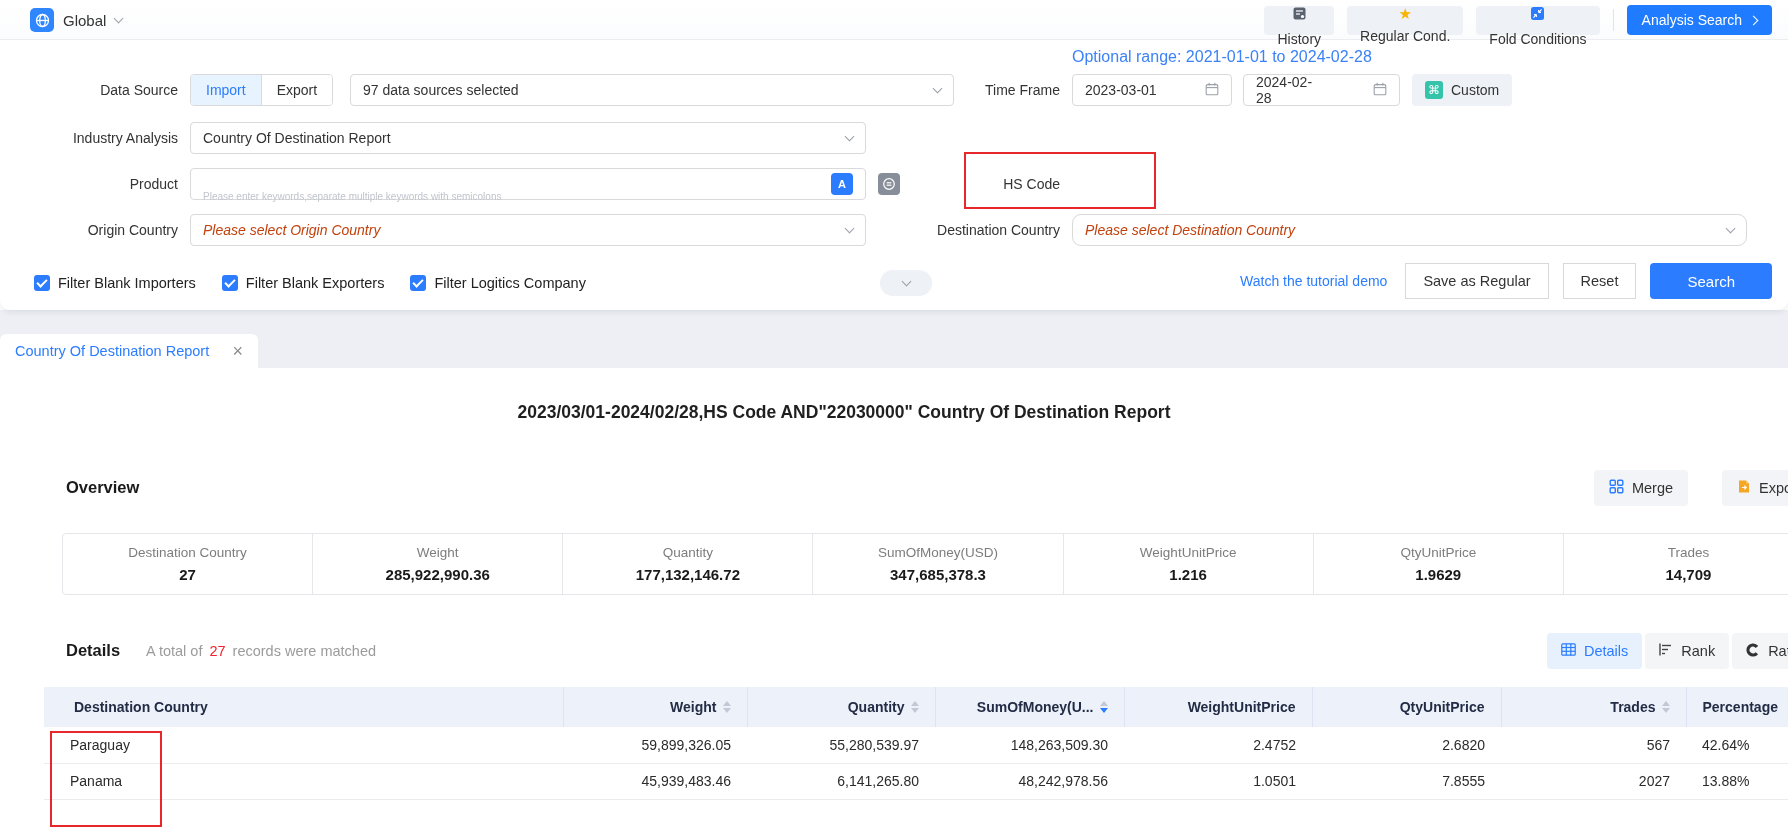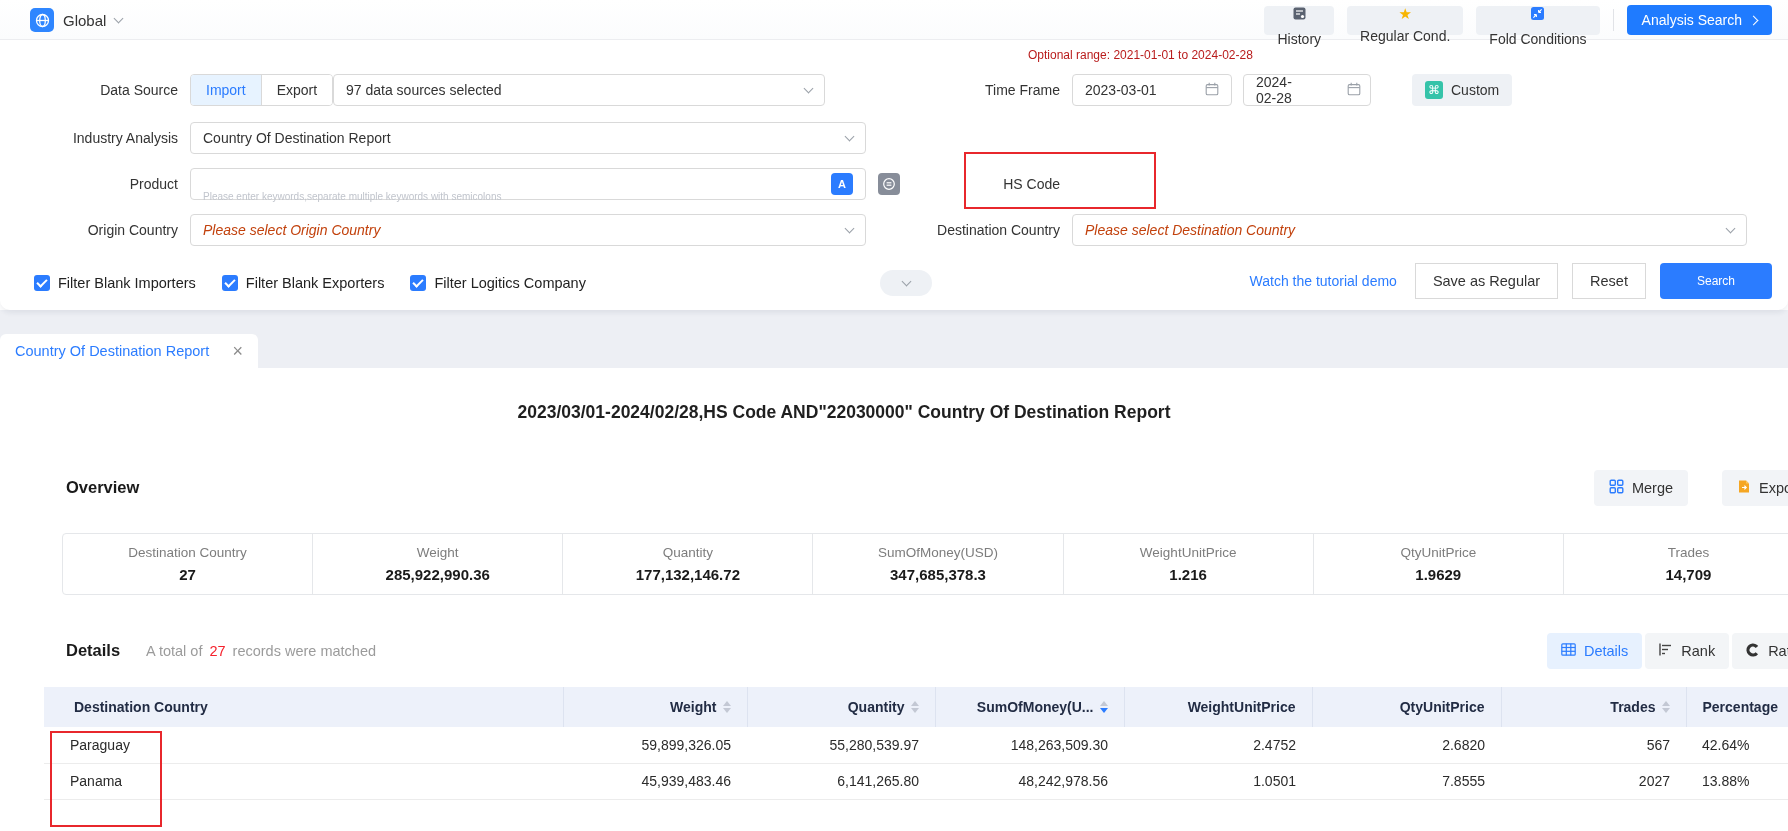--- a/index.html
+++ b/index.html
@@ -33,21 +33,21 @@
   .fld .grow { flex:1; }
   .ph { color:#c2410c;font-style:italic; }
   input.raw { border:none; outline:none; flex:1; font-size:10px; font-family:inherit; color:#8b5cf6; background:transparent;margin-top:24px; }
   input.raw::placeholder { color:#c0c4cc; }
 
   .seg { position:absolute; left:190px; top:34px; height:32px; display:flex; border:1px solid #d9d9d9; border-radius:4px; overflow:hidden; }
   .seg-item { padding:0 15px; line-height:30px; font-size:14px; background:#fff; color:#333; cursor:pointer; }
   .seg-item.active { background:#e7f3ff; color:#2b7cff; }
   .seg-item + .seg-item { border-left:1px solid #d9d9d9; }
 
-  .optional-range { position:absolute; left:1028px; top:8px; font-size:12px; color:#b91c1c; }
+  .optional-range { position:absolute; left:1072px; top:8px; font-size:16px; color:#3b82f6; }
 
   .cal { flex:none; margin-left:8px; }
   .chip-icon { width:22px; height:22px; border-radius:4px; display:flex; align-items:center; justify-content:center; flex:none; }
   .translate-chip { background:#2b7cff; color:#fff; font-size:11px; font-weight:bold; margin-left:8px; cursor:pointer; }
   .match-chip { position:absolute; left:878px; top:133px; background:#878d99; cursor:pointer; }
 
   .custom-btn { position:absolute; left:1412px; top:34px; height:32px; padding:0 13px; background:#eef1f5;
     border:none; border-radius:4px; display:flex; align-items:center; gap:8px; font-size:14px; color:#333; font-family:inherit; cursor:pointer; }
   .custom-chip { width:18px; height:18px; background:#35c3a9; color:#fff; border-radius:3px; font-size:12px;
     display:flex; align-items:center; justify-content:center; }
@@ -63,21 +63,21 @@
   .cb-label { font-size:14.5px; color:#222; }
 
   .collapse-pill { position:absolute; left:880px; top:230px; width:52px; height:26px; background:#eef1f5;
     border:none; border-radius:13px; display:flex; align-items:center; justify-content:center; cursor:pointer; }
 
   .form-actions { position:absolute; right:16px; top:222px; height:38px; display:flex; align-items:center; gap:14px; }
   .link { font-size:14px; color:#2b7cff; cursor:pointer; margin-right:4px; }
   .btn-outline { height:36px; padding:0 17px; background:#fff; border:1px solid #d9d9d9; border-radius:0;
     font-size:14.5px; color:#333; font-family:inherit; cursor:pointer; }
   .btn-primary { height:36px; padding:0 37px; background:#2b7cff; border:none; border-radius:4px;
-    font-size:12px; color:#fff; font-family:inherit; cursor:pointer; }
+    font-size:15px; color:#fff; font-family:inherit; cursor:pointer; }
 
   
   .tabstrip { position:absolute; top:310px; left:0; width:1788px; height:58px; background:#edeff4; }
   .tab { position:absolute; left:0; bottom:0; width:258px; height:34px; background:#fff; border-radius:6px 6px 0 0;
     display:flex; align-items:center; padding:0 15px; gap:14px; cursor:pointer; }
   .tab-title { font-size:14.5px; color:#2b7cff; flex:1; }
   .tab-x { font-size:18px; color:#8c8c8c; line-height:1; cursor:pointer; }
 
   
   .content { position:absolute; top:368px; left:0; width:1788px; height:463px; background:#fff; overflow:hidden;margin-left:44px; }
@@ -176,40 +176,40 @@
 
   <section class="form-panel">
 
     <div class="optional-range">Optional range:  2021-01-01 to 2024-02-28</div>
 
     <div class="flabel" style="left:0;top:34px;width:178px;">Data Source</div>
     <div class="seg">
       <span class="seg-item active">Import</span>
       <span class="seg-item">Export</span>
     </div>
-    <div class="fld" style="left:333px;top:34px;width:492px;cursor:pointer;">
+    <div class="fld" style="left:350px;top:34px;width:604px;cursor:pointer;">
       <span class="grow">97 data sources selected</span>
       <span class="chev"></span>
     </div>
 
     <div class="flabel" style="left:880px;top:34px;width:180px;">Time Frame</div>
     <div class="fld" style="left:1072px;top:34px;width:160px;cursor:pointer;">
       <span class="grow">2023-03-01</span>
       <span class="cal">
         <svg width="14" height="14" viewBox="0 0 14 14">
             <g fill="none" stroke="#9aa0a8" stroke-width="1.1">
         <rect x="1.2" y="2.6" width="11.6" height="10.2" rx="1.3"></rect>
               <line x1="1.2" y1="5.6" x2="12.8" y2="5.6"></line>
         <line x1="4.2" y1="0.8" x2="4.2" y2="3.6"></line>
               <line x1="9.8" y1="0.8" x2="9.8" y2="3.6"></line>
             </g>
           </svg>
       </span>
     </div>
-    <div class="fld" style="left:1243px;top:34px;width:128px;cursor:pointer;gap:47px;">
+    <div class="fld" style="left:1243px;top:34px;width:157px;cursor:pointer;gap:47px;">
       <span class="grow">2024-02-28</span>
       <span class="cal">
         <svg width="14" height="14" viewBox="0 0 14 14">
             <g fill="none" stroke="#9aa0a8" stroke-width="1.1">
         <rect x="1.2" y="2.6" width="11.6" height="10.2" rx="1.3"></rect>
               <line x1="1.2" y1="5.6" x2="12.8" y2="5.6"></line>
         <line x1="4.2" y1="0.8" x2="4.2" y2="3.6"></line>
               <line x1="9.8" y1="0.8" x2="9.8" y2="3.6"></line>
             </g>
           </svg>
@@ -243,21 +243,21 @@
 
     <div class="flabel" style="left:880px;top:128px;width:180px;">HS Code</div>
     <div class="red-box" id="hs-redbox"></div>
 
     <div class="flabel" style="left:0;top:174px;width:178px;">Origin Country</div>
     <div class="fld" style="left:190px;top:174px;width:676px;cursor:pointer;">
       <span class="grow ph">Please select Origin Country</span>
       <span class="chev"></span>
     </div>
     <div class="flabel" style="left:856px;top:174px;width:204px;">Destination Country</div>
-    <div class="fld" style="left:1072px;top:174px;width:675px;cursor:pointer;">
+    <div class="fld" style="left:1072px;top:174px;width:675px;cursor:pointer;border-radius:9px;">
       <span class="grow ph">Please select Destination Country</span>
       <span class="chev"></span>
     </div>
 
     <div class="cb-row">
       <span class="cb-item">
         <span class="cb"></span>
         <span class="cb-label">Filter Blank Importers</span>
       </span>
       <span class="cb-item">

